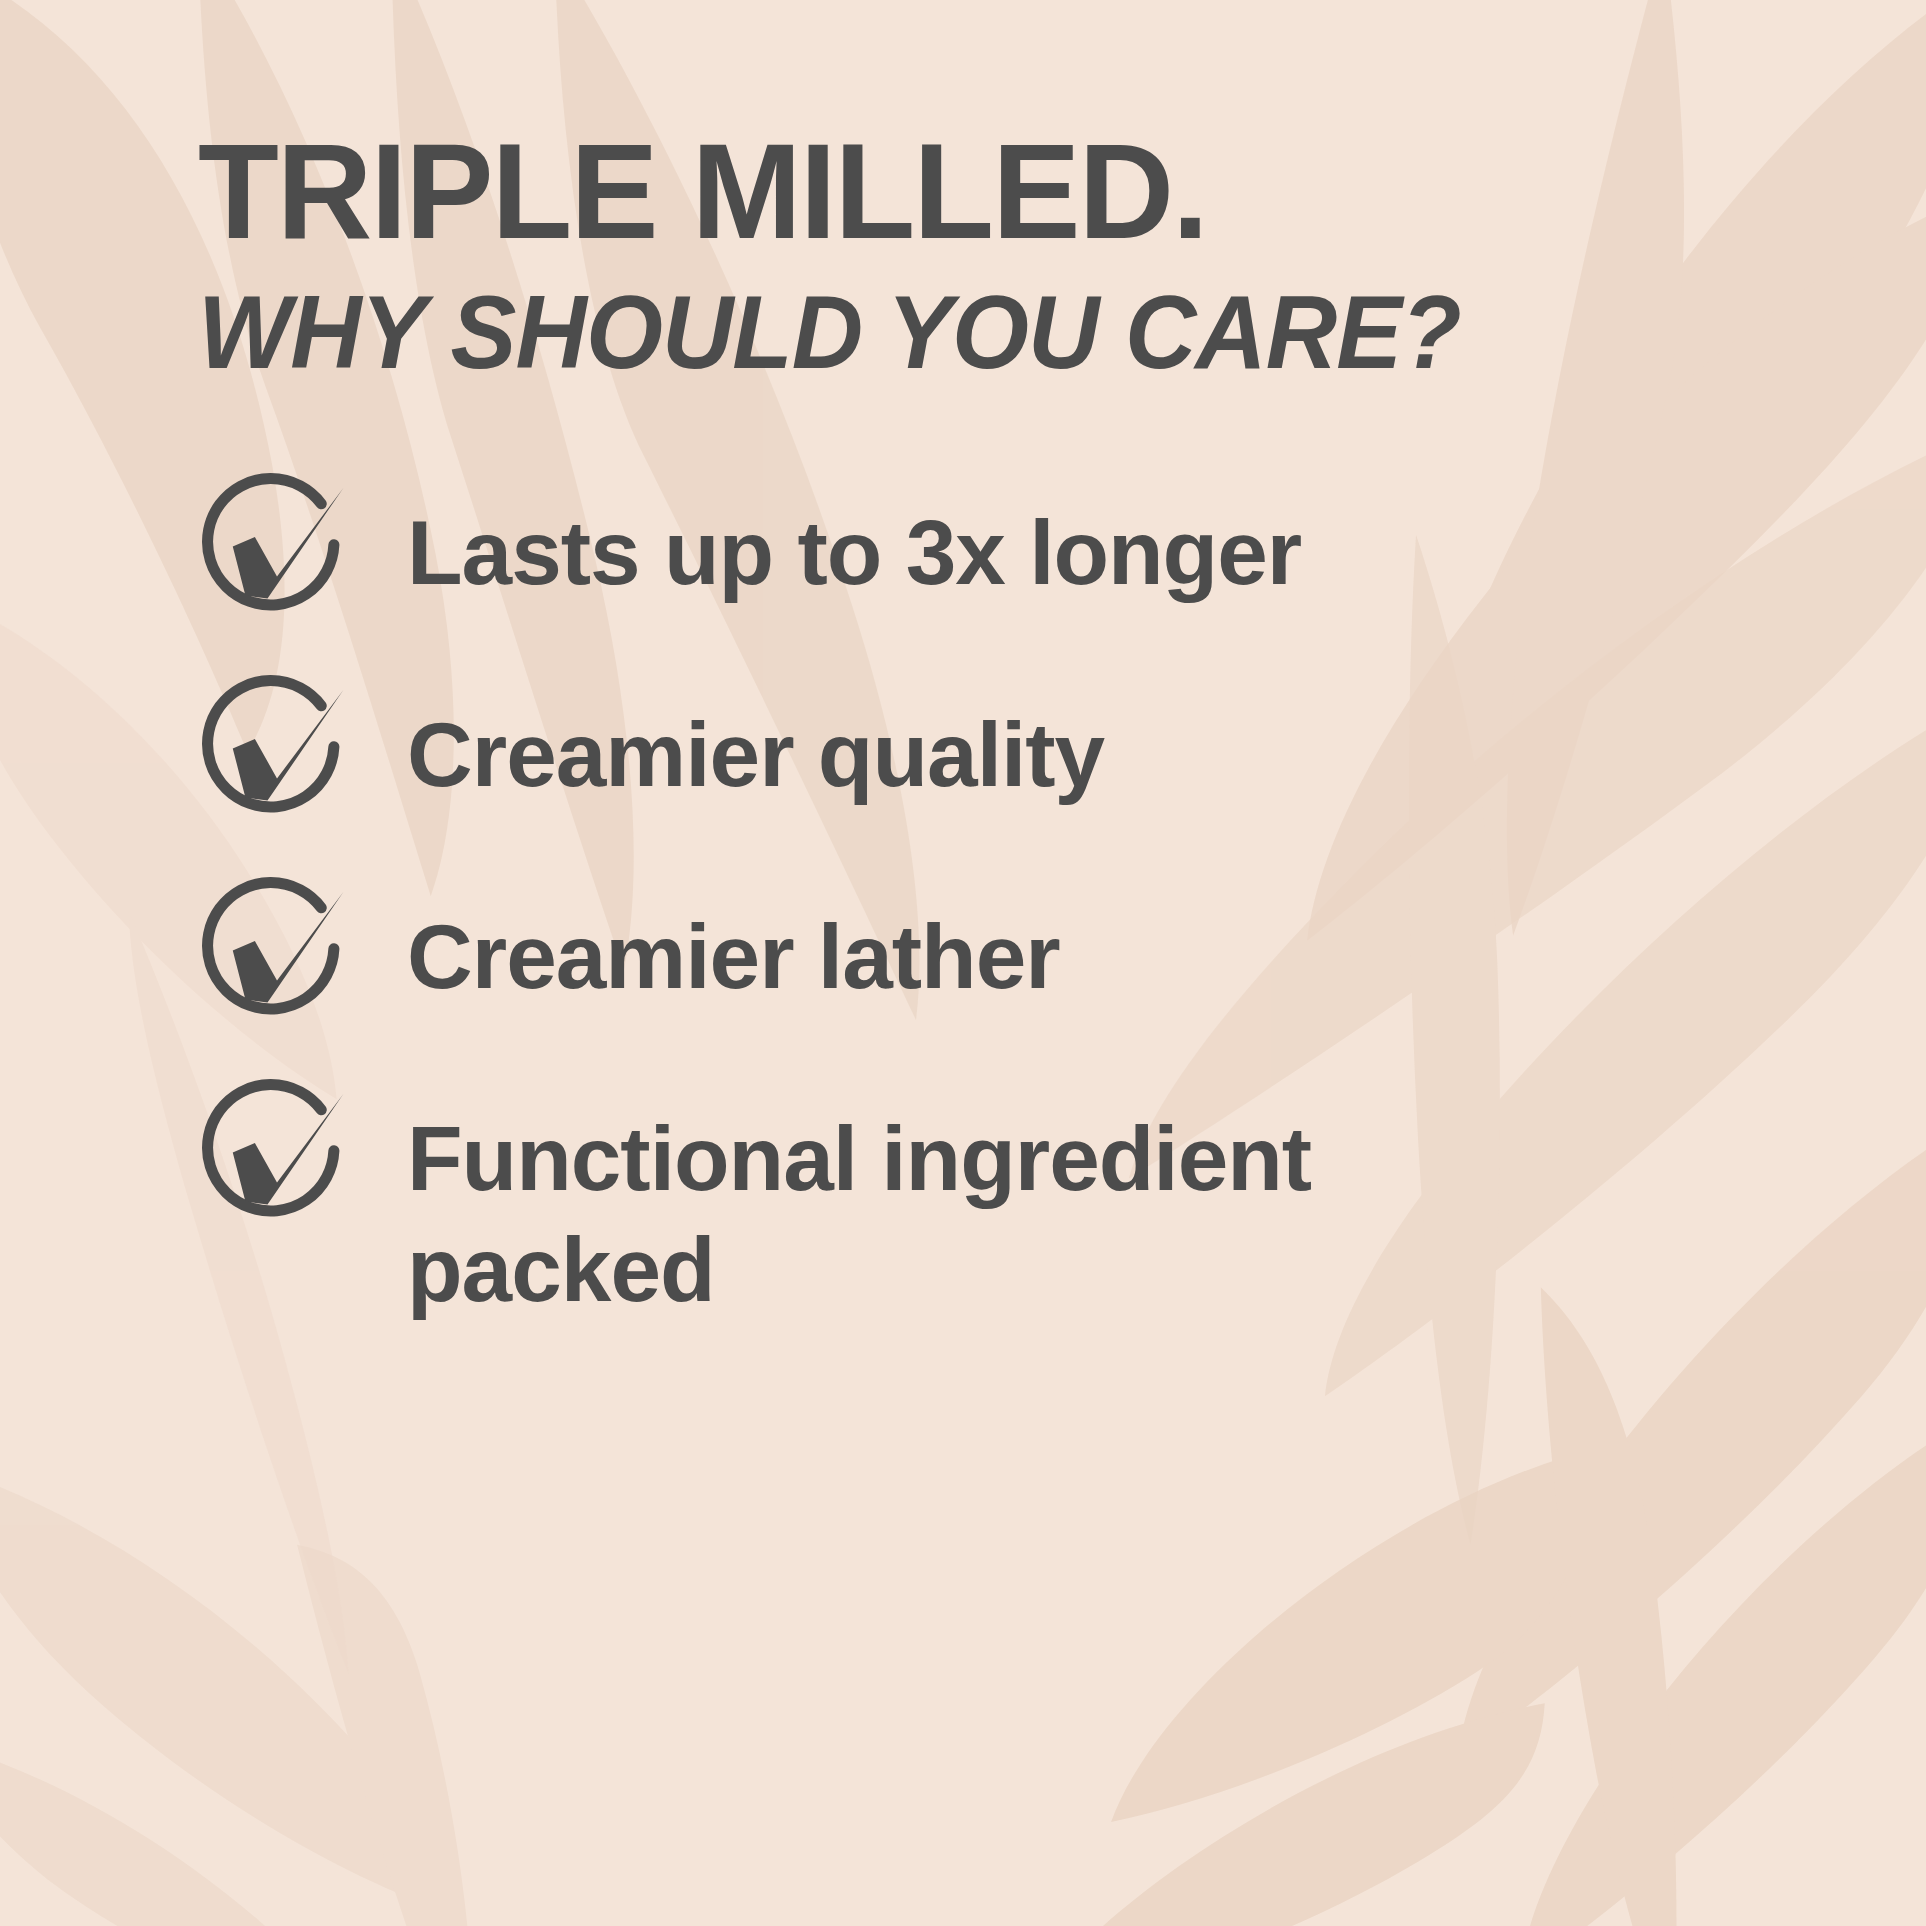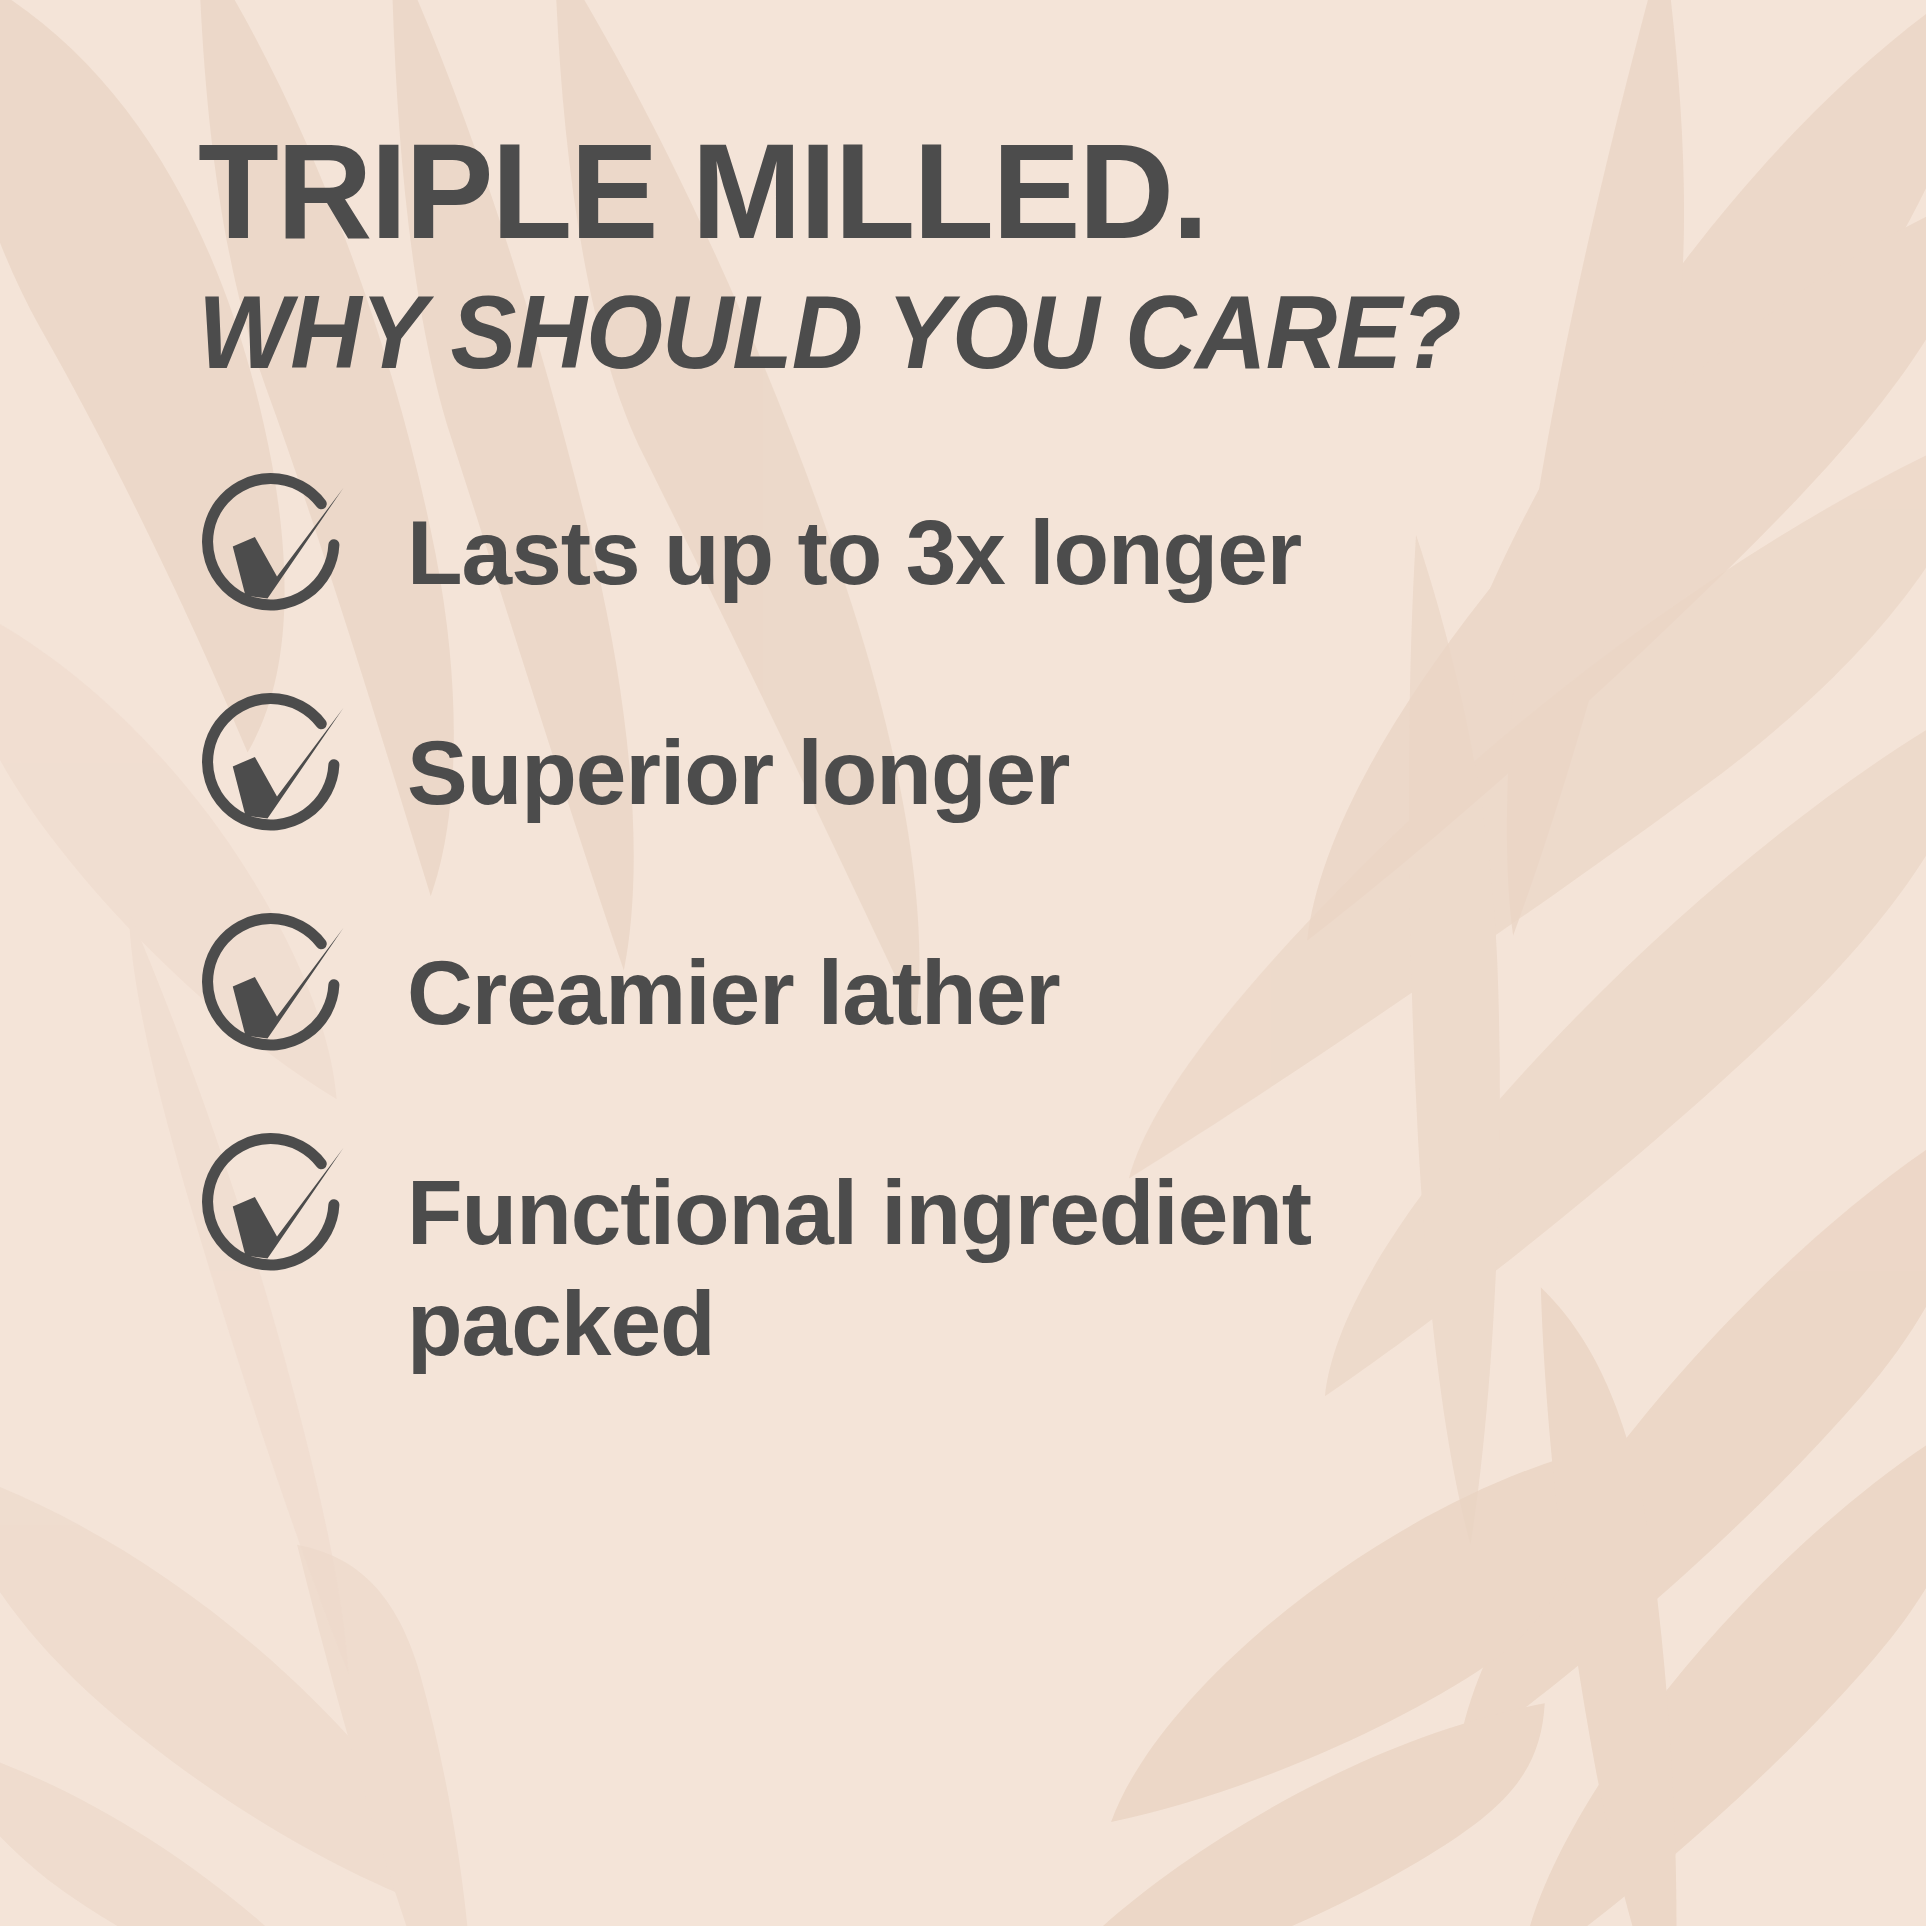--- a/index.html
+++ b/index.html
@@ -55,21 +55,21 @@
     white-space:nowrap;
     transform:scaleX(0.96);
     transform-origin:left center;
   }
 
   .benefit-list {
     margin-top:91px;
     list-style:none;
     display:flex;
     flex-direction:column;
-    gap:68px;
+    gap:50px;
   }
 
   .benefit-item {
     display:flex;
     align-items:flex-start;
     gap:51px;
   }
 
   .check-wrap {
     flex:0 0 auto;
@@ -173,21 +173,21 @@
     </li>
 
 
     <li class="benefit-item">
       <span class="check-wrap">
         <svg viewBox="0 0 100 100" aria-hidden="true">
           <path d="M78 22 A40 40 0 1 0 86 48" fill="none" stroke="#4c4c4c" stroke-width="7" stroke-linecap="round"></path>
           <path d="M22 49 L36 43 L50 68 L92 12 L44 82 L30 80 Z" fill="#4c4c4c"></path>
         </svg>
       </span>
-      <span class="benefit-text">Superior longer</span>
+      <span class="benefit-text">Creamier quality</span>
     </li>
 
     <li class="benefit-item">
       <span class="check-wrap">
         <svg viewBox="0 0 100 100" aria-hidden="true">
           <path d="M78 22 A40 40 0 1 0 86 48" fill="none" stroke="#4c4c4c" stroke-width="7" stroke-linecap="round"></path>
           <path d="M22 49 L36 43 L50 68 L92 12 L44 82 L30 80 Z" fill="#4c4c4c"></path>
         </svg>
       </span>
       <span class="benefit-text">Creamier lather</span>

